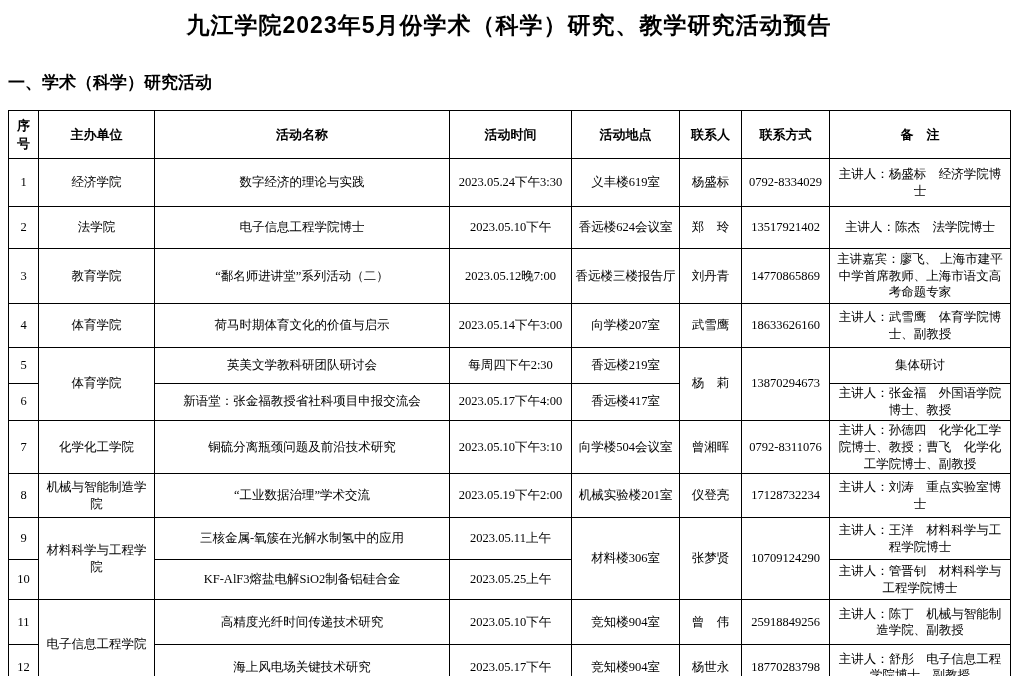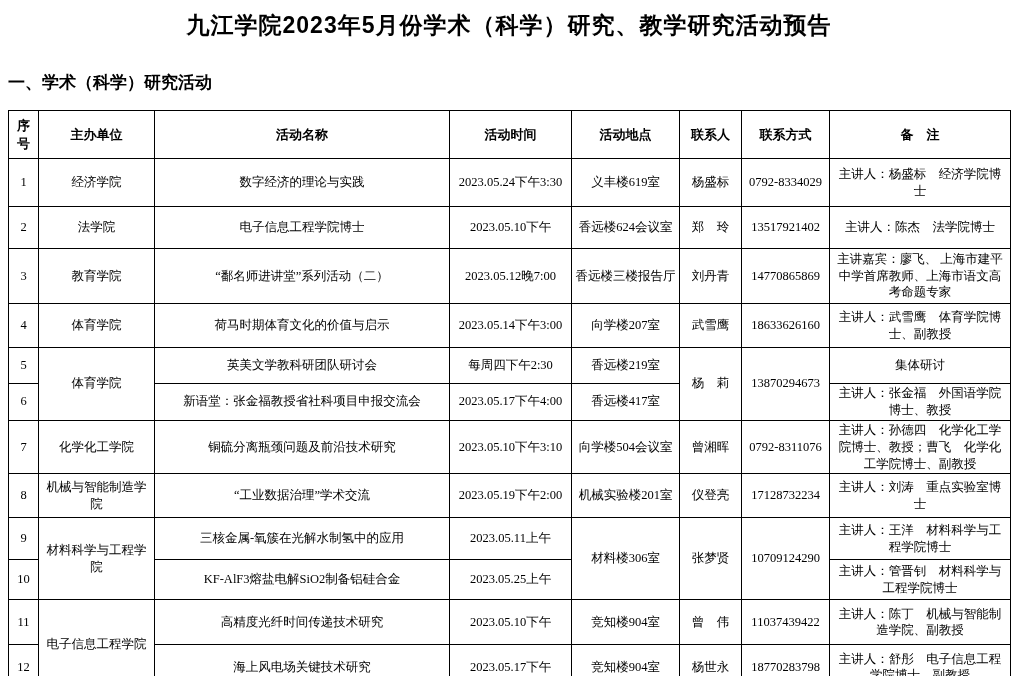--- a/index.html
+++ b/index.html
@@ -178,21 +178,21 @@
           <td>2023.05.25上午</td>
           <td>主讲人：管晋钊　材料科学与工程学院博士</td>
         </tr>
         <tr style="height: 45px; margin-top: 20px;">
           <td>11</td>
           <td rowspan="2">电子信息工程学院</td>
           <td>高精度光纤时间传递技术研究</td>
           <td>2023.05.10下午</td>
           <td>竞知楼904室</td>
           <td>曾　伟</td>
-          <td>11037439422</td>
+          <td>25918849256</td>
           <td>主讲人：陈丁　机械与智能制造学院、副教授</td>
         </tr>
         <tr style="height: 45px;">
           <td>12</td>
           <td>海上风电场关键技术研究</td>
           <td>2023.05.17下午</td>
           <td>竞知楼904室</td>
           <td>杨世永</td>
           <td>18770283798</td>
           <td>主讲人：舒彤　电子信息工程学院博士、副教授</td>

